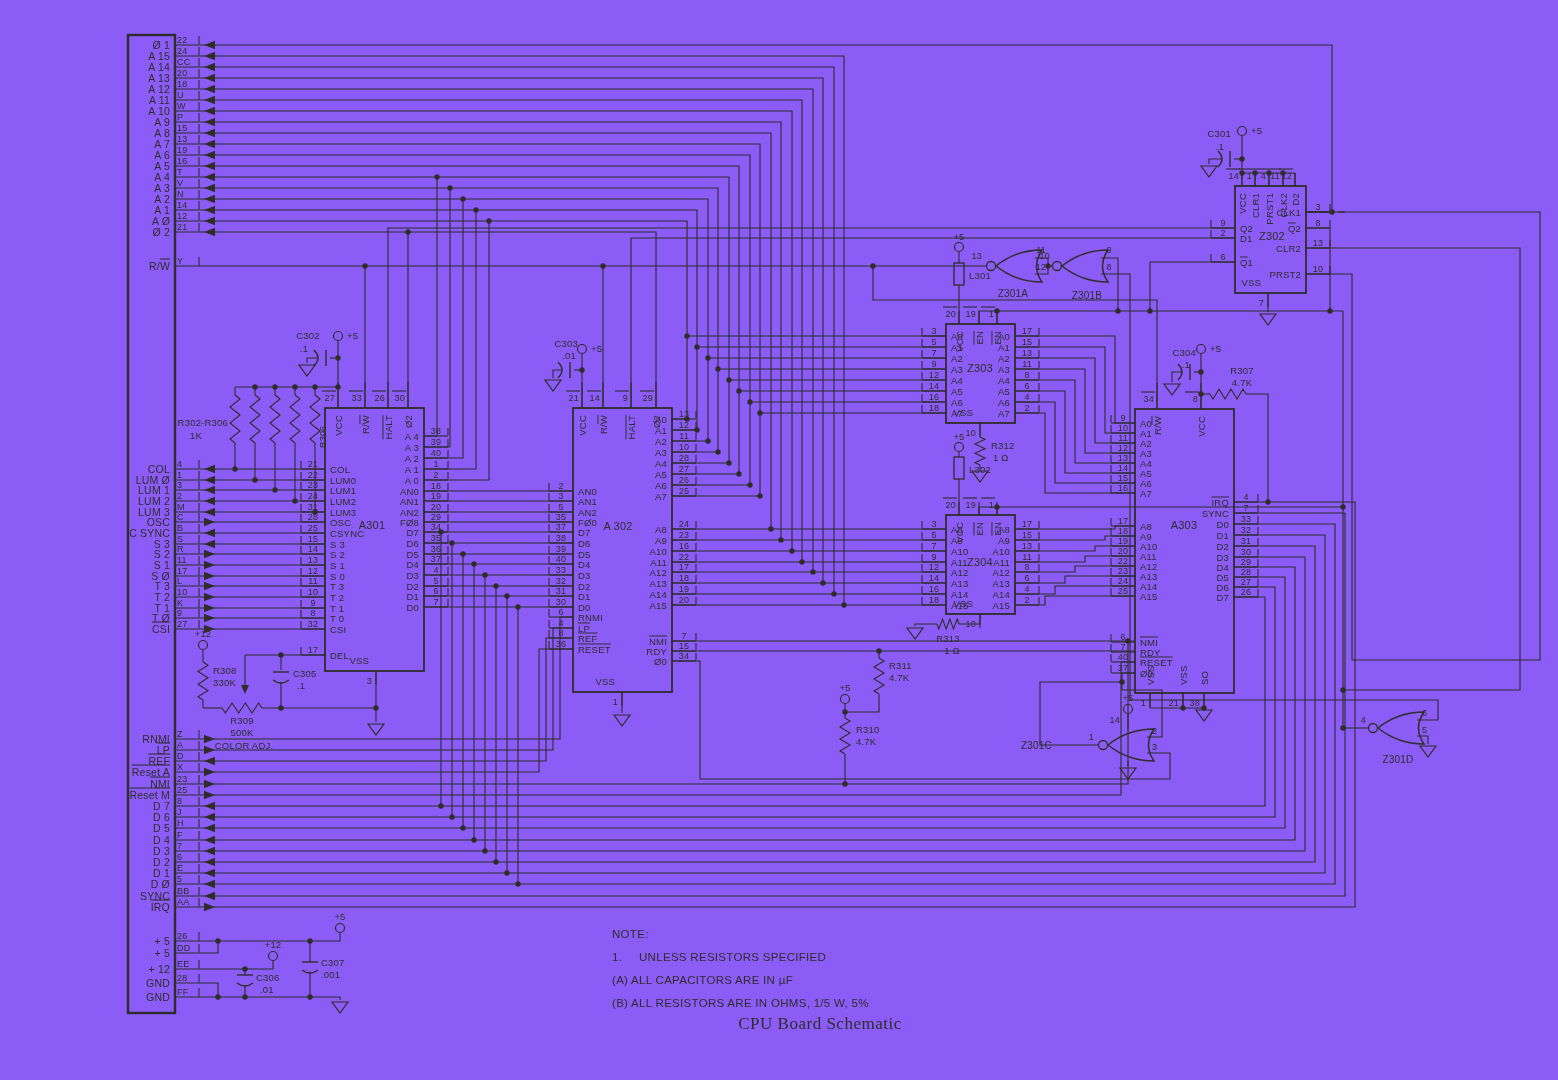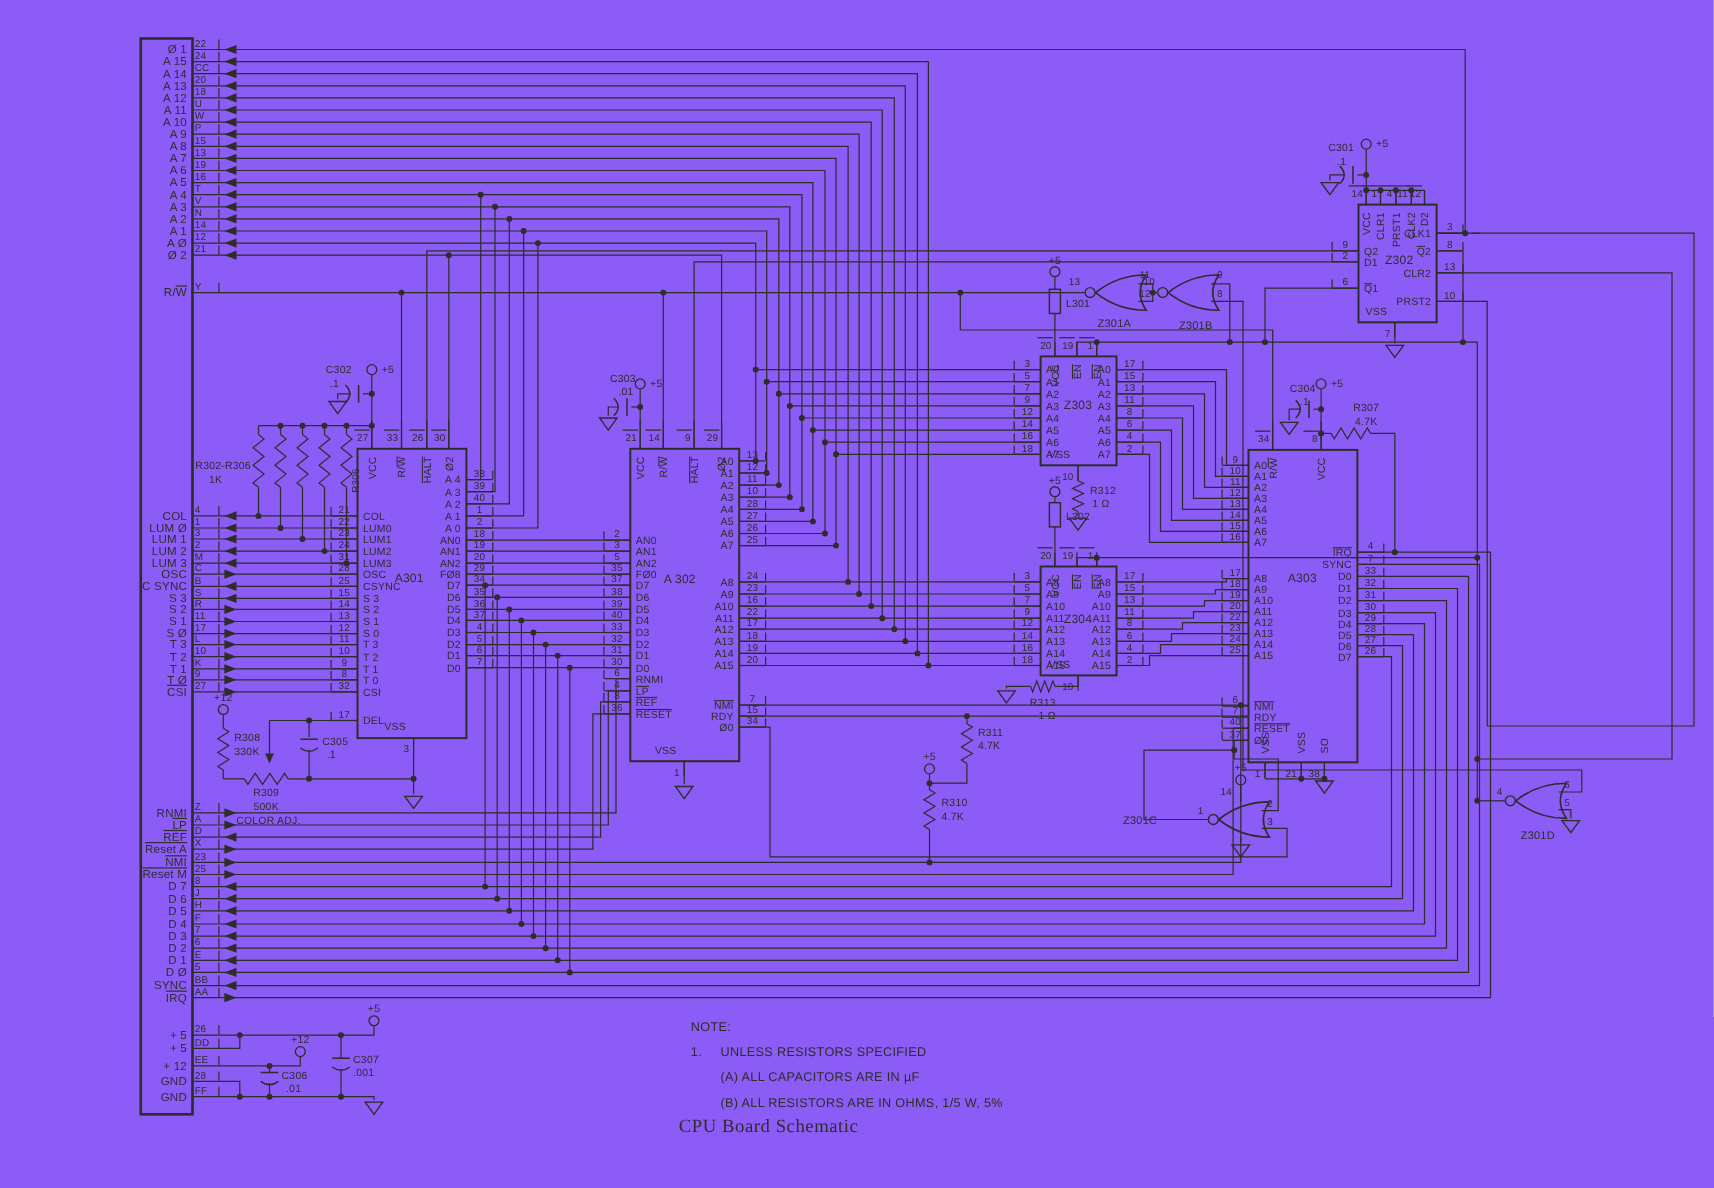--- a/index.html
+++ b/index.html
@@ -1,24 +1,24 @@
 <!DOCTYPE html>
 <html><head>
 <meta charset="utf-8">
 <style>
   html,body{margin:0;padding:0;background:#e8e8e6;}
   #page{position:relative;width:1558px;height:1080px;background:#8b5cf6;overflow:hidden;
         font-family:"Liberation Sans", sans-serif;}
   svg{position:absolute;left:0;top:0;}
   .overlay{position:absolute;color:#2f2d2a;}
-  #notes{left:628px;top:928px;font-size:11.5px;letter-spacing:.3px;}
+  #notes{left:612px;top:928px;font-size:11.5px;letter-spacing:.3px;}
   #notes .nrow{margin-bottom:11px;}
-  #notes .indent{margin-left:27px;}
+  #notes .indent{}
   #note-num{display:inline-block;width:27px;}
-  #title{left:617px;top:1014px;width:360px;
+  #title{left:640px;top:1014px;width:360px;text-align:center;
          font-family:"Liberation Serif", serif;font-size:17px;letter-spacing:.5px;}
 </style>
 </head>
 <body>
 
 <div id="page">
   <svg id="schem" width="1558" height="1080" viewBox="0 0 1558 1080">
       <g>
         <polyline points="235,395 240,399 230,407 240,415 230,423 240,431 230,439 235,443" fill="none" stroke="#2f2d2a" stroke-width="1.1"></polyline>
         <polyline points="255,395 260,399 250,407 260,415 250,423 260,431 250,439 255,443" fill="none" stroke="#2f2d2a" stroke-width="1.1"></polyline>

